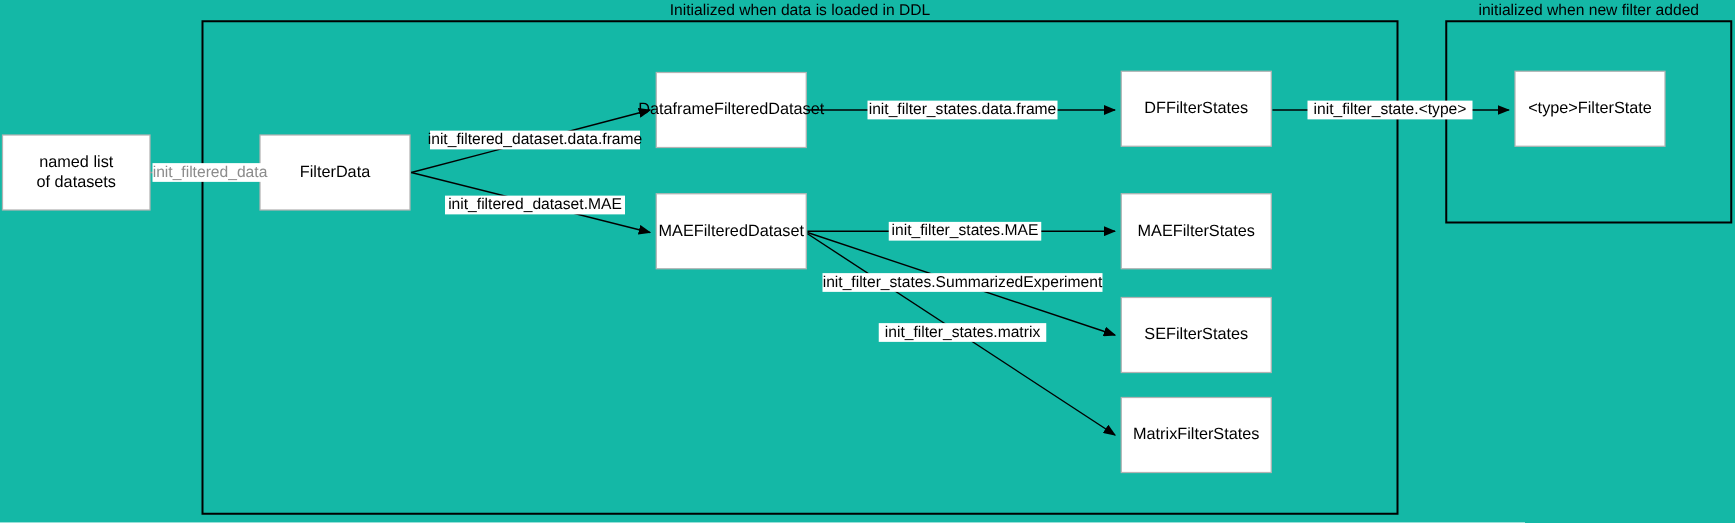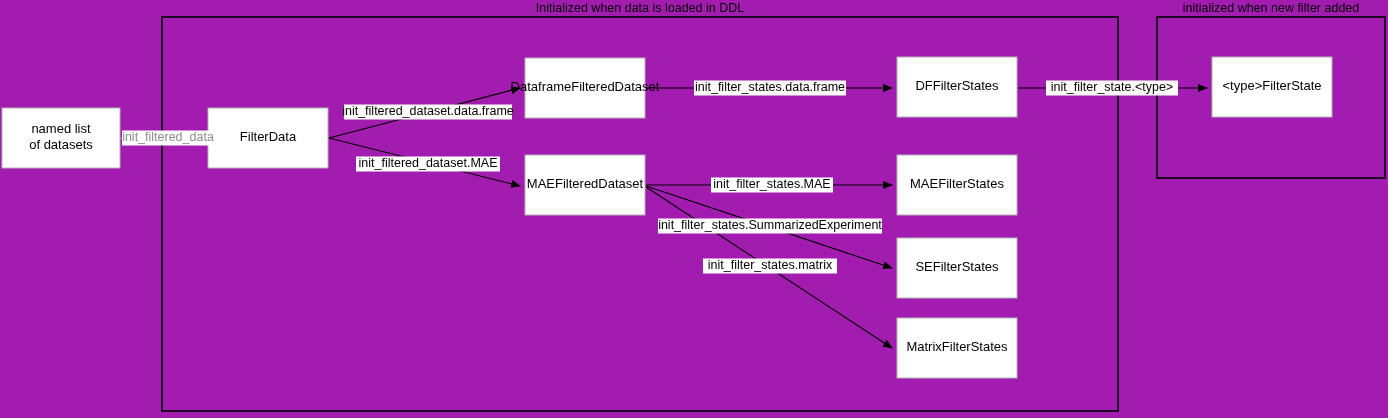--- a/index.html
+++ b/index.html
@@ -4,21 +4,21 @@
 <style>
   html, body {
     margin: 0;
     padding: 0;
     background: #ffffff;
   }
   #diagram-root {
     position: relative;
     width: 1388px;
     height: 418px;
-    background: #a21caf;
+    background: #14b8a6;
     font-family: "Liberation Sans", sans-serif;
     overflow: hidden;
   }
   svg.layer {
     position: absolute;
     top: 0;
     left: 0;
     width: 1388px;
     height: 418px;
   }

